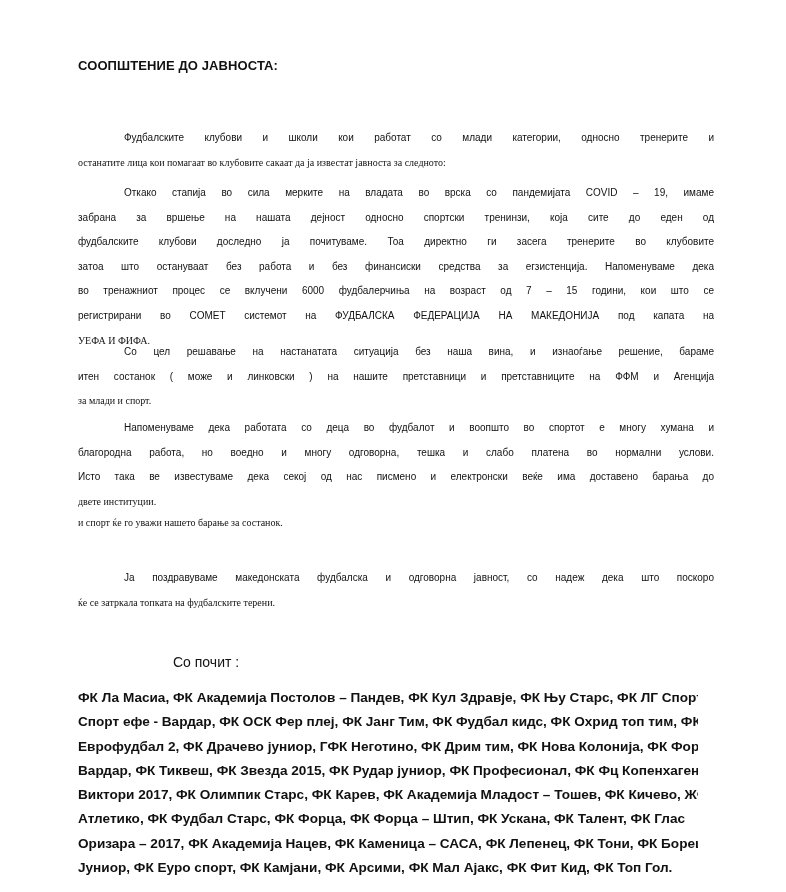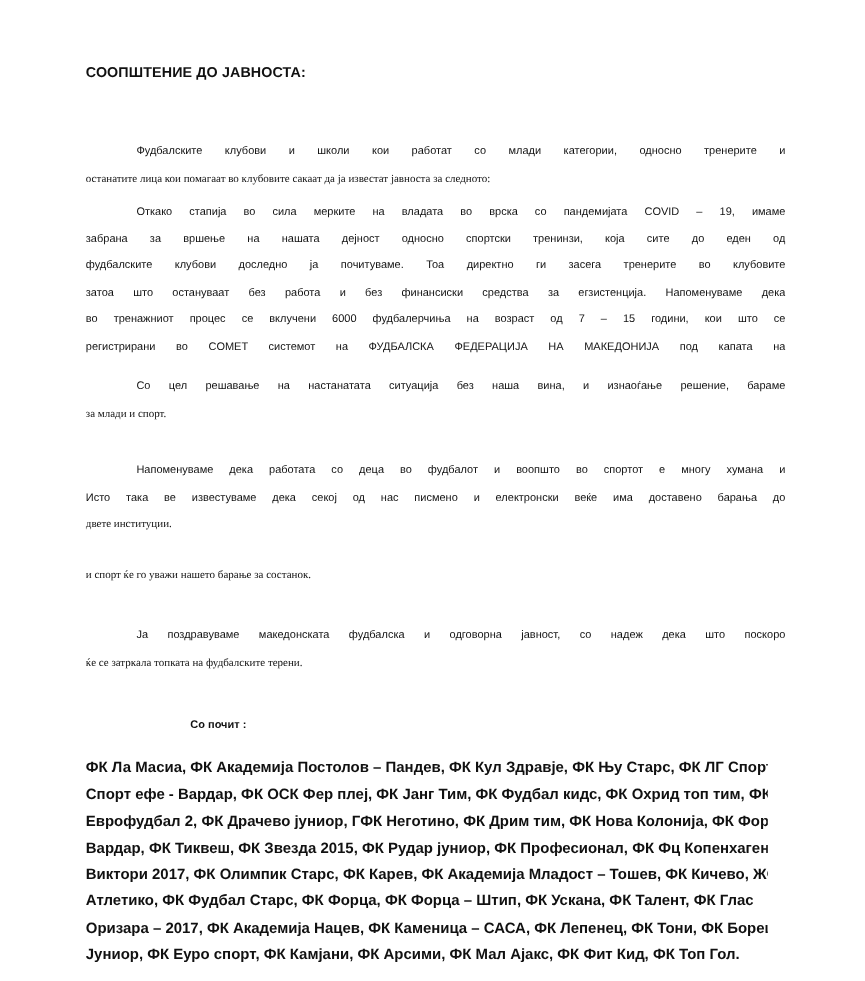--- a/index.html
+++ b/index.html
@@ -3,21 +3,21 @@
 <meta charset="utf-8">
 <style>
   html, body { margin: 0; padding: 0; background: #ffffff; }
   body { width: 786px; height: 892px; position: relative; overflow: hidden;
          font-family: "Liberation Sans", "DejaVu Sans", sans-serif; color: #111; }
   .title { position: absolute; left: 78px; top: 58px; font-weight: bold; font-size: 13px; letter-spacing: 0.1px; }
   .para { position: absolute; left: 78px; width: 636px; font-size: 10px; line-height: 24.6px; }
   .line { display: block; white-space: nowrap; text-align: justify; text-align-last: justify; height: 24.6px; overflow: hidden; }
   .line.last { text-align-last: left; font-family: Liberation Serif, serif; }
   .indent { padding-left: 46px; }
-  .sig { position: absolute; left: 173px; top: 654px; font-weight: bold; font-size: 10px; }
+  .sig { position: absolute; left: 173px; top: 654px; font-weight: normal; font-size: 14px; }
   .clubs { position: absolute; left: 78px; top: 686px; width: 620px; font-weight: bold; font-size: 13.6px; line-height: 24.3px; }
   .clubs .line { text-align: left; text-align-last: left; height: 24.3px; }
 </style>
 </head>
 <body>
 
 <div>
   <div class="title">СООПШТЕНИЕ ДО ЈАВНОСТА:</div>
 
   <div class="para" style="top:126px">
@@ -25,29 +25,32 @@
     <span class="line last">останатите лица кои помагаат во клубовите сакаат да ја известат јавноста за следното:</span>
   </div>
 
   <div class="para" style="top:181px">
     <span class="line indent">Откако стапија во сила мерките на владата во врска со пандемијата COVID – 19, имаме</span>
     <span class="line">забрана за вршење на нашата дејност односно спортски тренинзи, која сите до еден од</span>
     <span class="line">фудбалските клубови доследно ја почитуваме. Тоа директно ги засега тренерите во клубовите</span>
     <span class="line">затоа што остануваат без работа и без финансиски средства за егзистенција. Напоменуваме дека</span>
     <span class="line">во тренажниот процес се вклучени 6000 фудбалерчиња на возраст од 7 – 15 години, кои што се</span>
     <span class="line">регистрирани во COMET системот на ФУДБАЛСКА ФЕДЕРАЦИЈА НА МАКЕДОНИЈА под капата на</span>
+    <span class="line last">УЕФА И ФИФА.</span>
   </div>
 
   <div class="para" style="top:340px">
     <span class="line indent">Со цел решавање на настанатата ситуација без наша вина, и изнаоѓање решение, бараме</span>
+    <span class="line">итен состанок ( може и линковски ) на нашите претставници и претставниците на ФФМ и Агенција</span>
     <span class="line last">за млади и спорт.</span>
   </div>
 
   <div class="para" style="top:416px">
     <span class="line indent">Напоменуваме дека работата со деца во фудбалот и воопшто во спортот е многу хумана и</span>
+    <span class="line">благородна работа, но воедно и многу одговорна, тешка и слабо платена во нормални услови.</span>
     <span class="line">Исто така ве известуваме дека секој од нас писмено и електронски веќе има доставено барања до</span>
     <span class="line last">двете институции.</span>
   </div>
 
   <div class="para" style="top:511px">
     <span class="line last">и спорт ќе го уважи нашето барање за состанок.</span>
   </div>
 
   <div class="para" style="top:566px">
     <span class="line indent">Ја поздравуваме македонската фудбалска и одговорна јавност, со надеж дека што поскоро</span>

